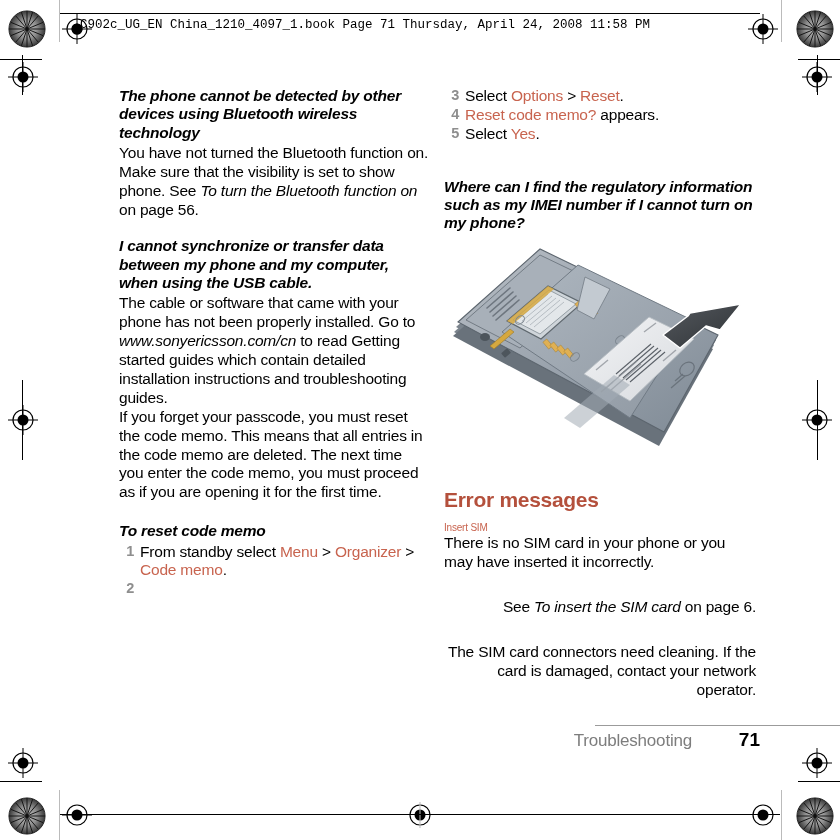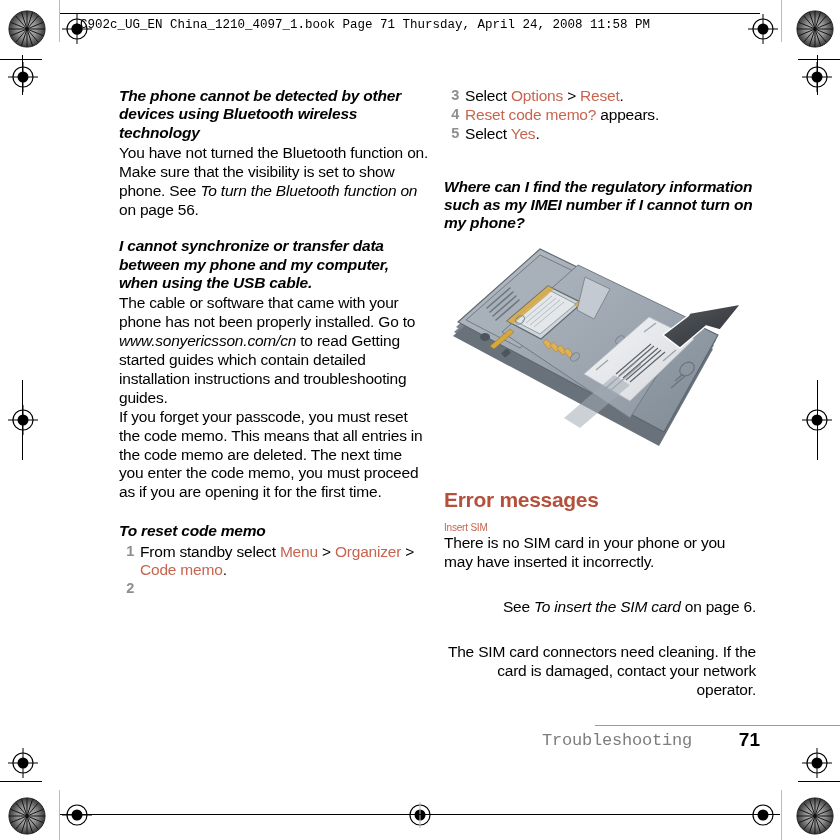--- a/index.html
+++ b/index.html
@@ -65,21 +65,21 @@
   h4.errname{
     color:#C8644F;font-size:10px;font-weight:normal;
     margin:0 0 1px 0;letter-spacing:-0.2px;
   }
 
   
   .footer{position:absolute;left:119px;right:80px;top:725px;height:34px;}
   .footer-rule{position:absolute;left:476px;top:0px;width:284px;height:1px;background:#9b9b9b;}
   .footer-chapter{
     position:absolute;right:68px;top:6px;
-    font-size:17px;color:#7d7d7d;letter-spacing:-0.2px;white-space:nowrap;font-family:Liberation Mono, monospace;
+    font-size:17px;color:#7d7d7d;letter-spacing:-0.2px;white-space:nowrap;
   }
   .footer-page{
     position:absolute;right:0px;top:4px;
     font-size:19px;font-weight:bold;color:#000;
   }
 
   
   .figure{position:absolute;left:444px;top:222px;width:310px;height:255px;}
   .figure svg{display:block;width:100%;height:100%;}
 </style>

